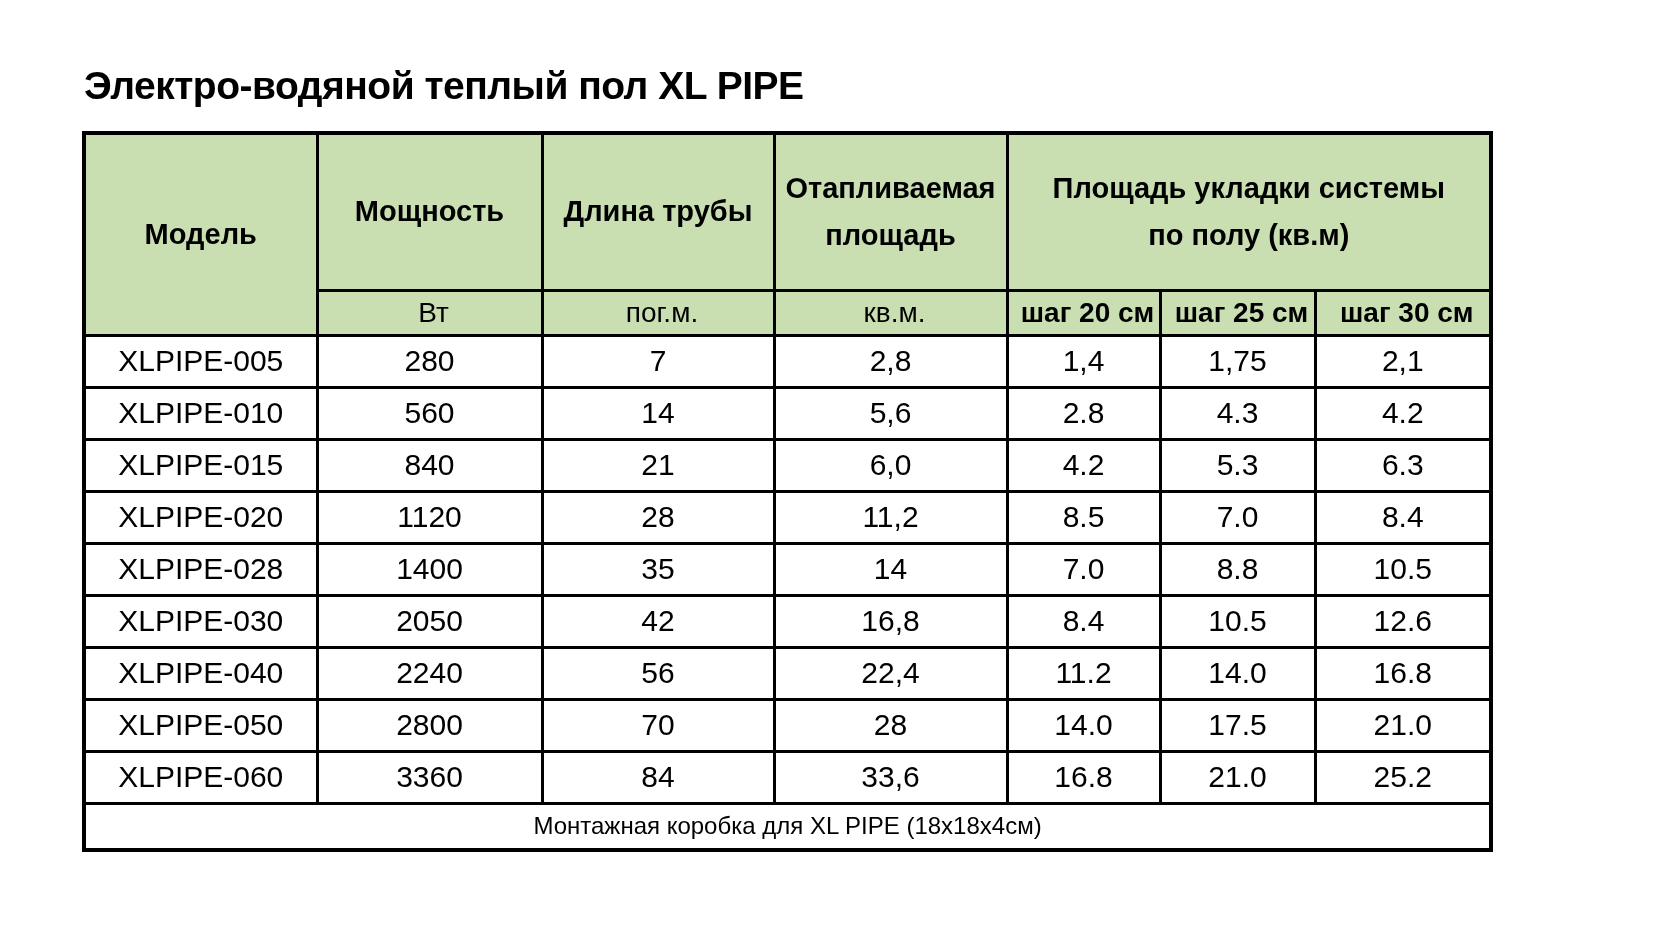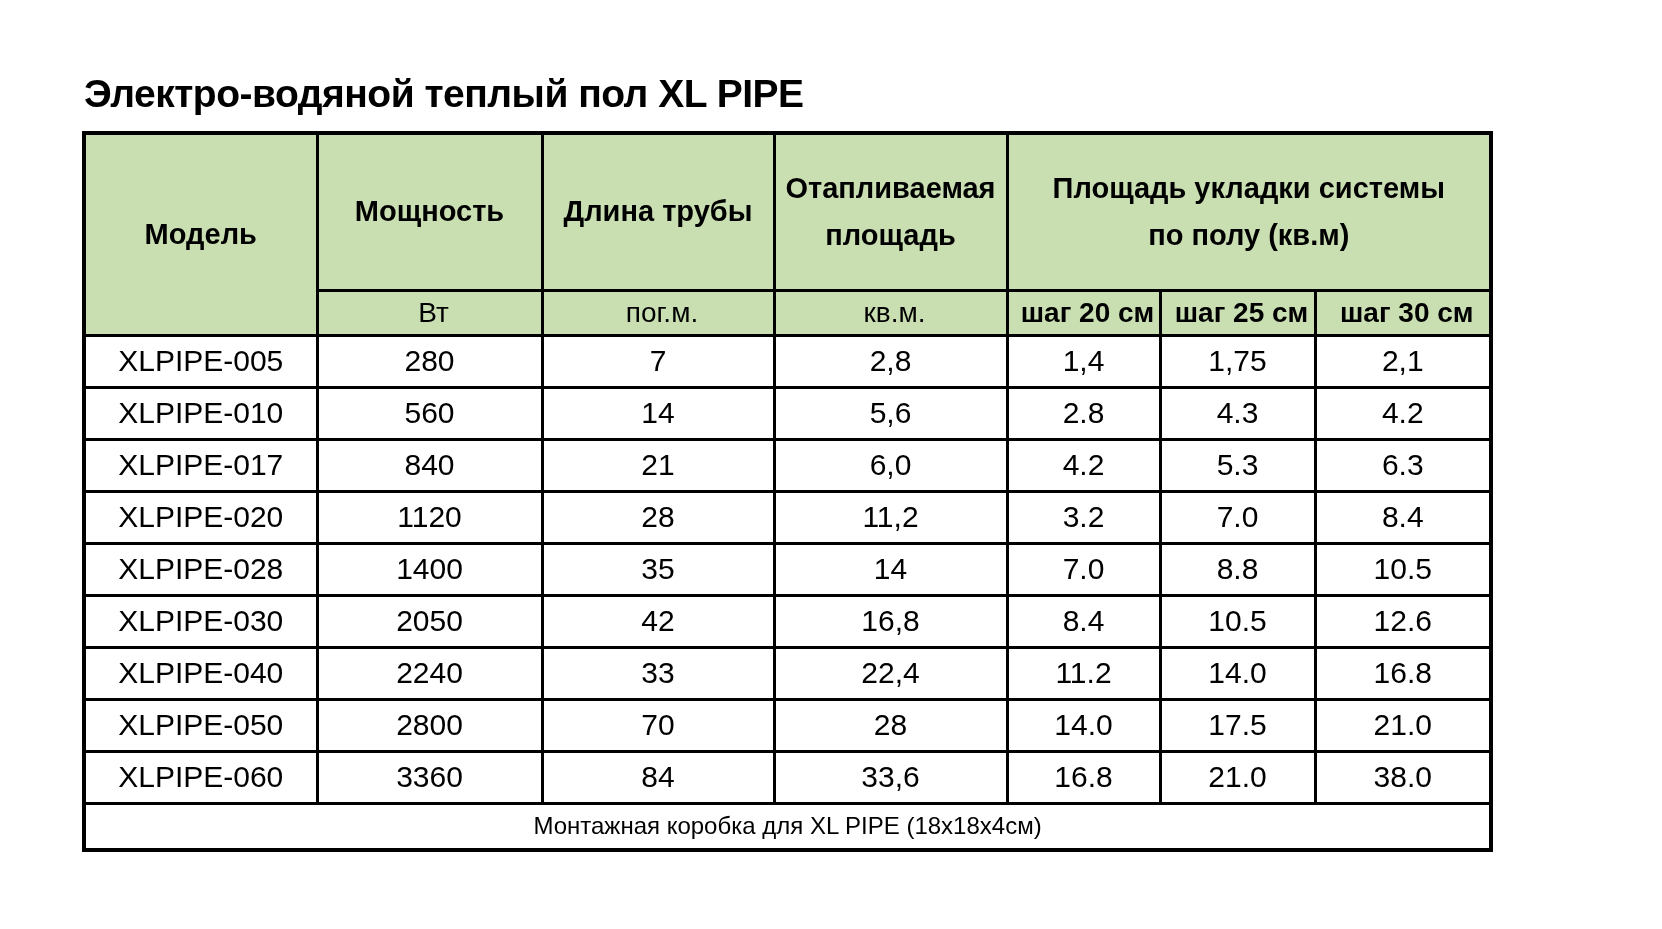--- a/index.html
+++ b/index.html
@@ -8,21 +8,21 @@
     width: 1662px; height: 929px;
     background: #ffffff;
     font-family: "Liberation Sans", "DejaVu Sans", sans-serif;
     color: #000000;
     overflow: hidden;
   }
   .page { position: relative; width: 1662px; height: 929px; background: #ffffff; }
 
   .title {
     position: absolute;
-    left: 84px; top: 72px;
+    left: 84px; top: 64px;
     margin: 0;
     font-size: 39px;
     font-weight: bold;
     letter-spacing: -0.5px;
     white-space: nowrap;
   }
 
   table.spec {
     position: absolute;
     left: 82px; top: 131px;
@@ -99,34 +99,34 @@
       <tr>
         <td>XLPIPE-010</td>
         <td>560</td>
         <td>14</td>
         <td>5,6</td>
         <td>2.8</td>
         <td>4.3</td>
         <td>4.2</td>
       </tr>
       <tr>
-        <td>XLPIPE-017</td>
+        <td>XLPIPE-015</td>
         <td>840</td>
         <td>21</td>
         <td>6,0</td>
         <td>4.2</td>
         <td>5.3</td>
         <td>6.3</td>
       </tr>
       <tr>
         <td>XLPIPE-020</td>
         <td>1120</td>
         <td>28</td>
         <td>11,2</td>
-        <td>3.2</td>
+        <td>8.5</td>
         <td>7.0</td>
         <td>8.4</td>
       </tr>
       <tr>
         <td>XLPIPE-028</td>
         <td>1400</td>
         <td>35</td>
         <td>14</td>
         <td>7.0</td>
         <td>8.8</td>
@@ -137,21 +137,21 @@
         <td>2050</td>
         <td>42</td>
         <td>16,8</td>
         <td>8.4</td>
         <td>10.5</td>
         <td>12.6</td>
       </tr>
       <tr>
         <td>XLPIPE-040</td>
         <td>2240</td>
-        <td>33</td>
+        <td>56</td>
         <td>22,4</td>
         <td>11.2</td>
         <td>14.0</td>
         <td>16.8</td>
       </tr>
       <tr>
         <td>XLPIPE-050</td>
         <td>2800</td>
         <td>70</td>
         <td>28</td>
@@ -159,21 +159,21 @@
         <td>17.5</td>
         <td>21.0</td>
       </tr>
       <tr>
         <td>XLPIPE-060</td>
         <td>3360</td>
         <td>84</td>
         <td>33,6</td>
         <td>16.8</td>
         <td>21.0</td>
-        <td>38.0</td>
+        <td>25.2</td>
       </tr>
     </tbody>
     <tfoot>
       <tr>
         <td colspan="7">Монтажная коробка для XL PIPE (18х18х4см)</td>
       </tr>
     </tfoot>
   </table>
 
 </div>

